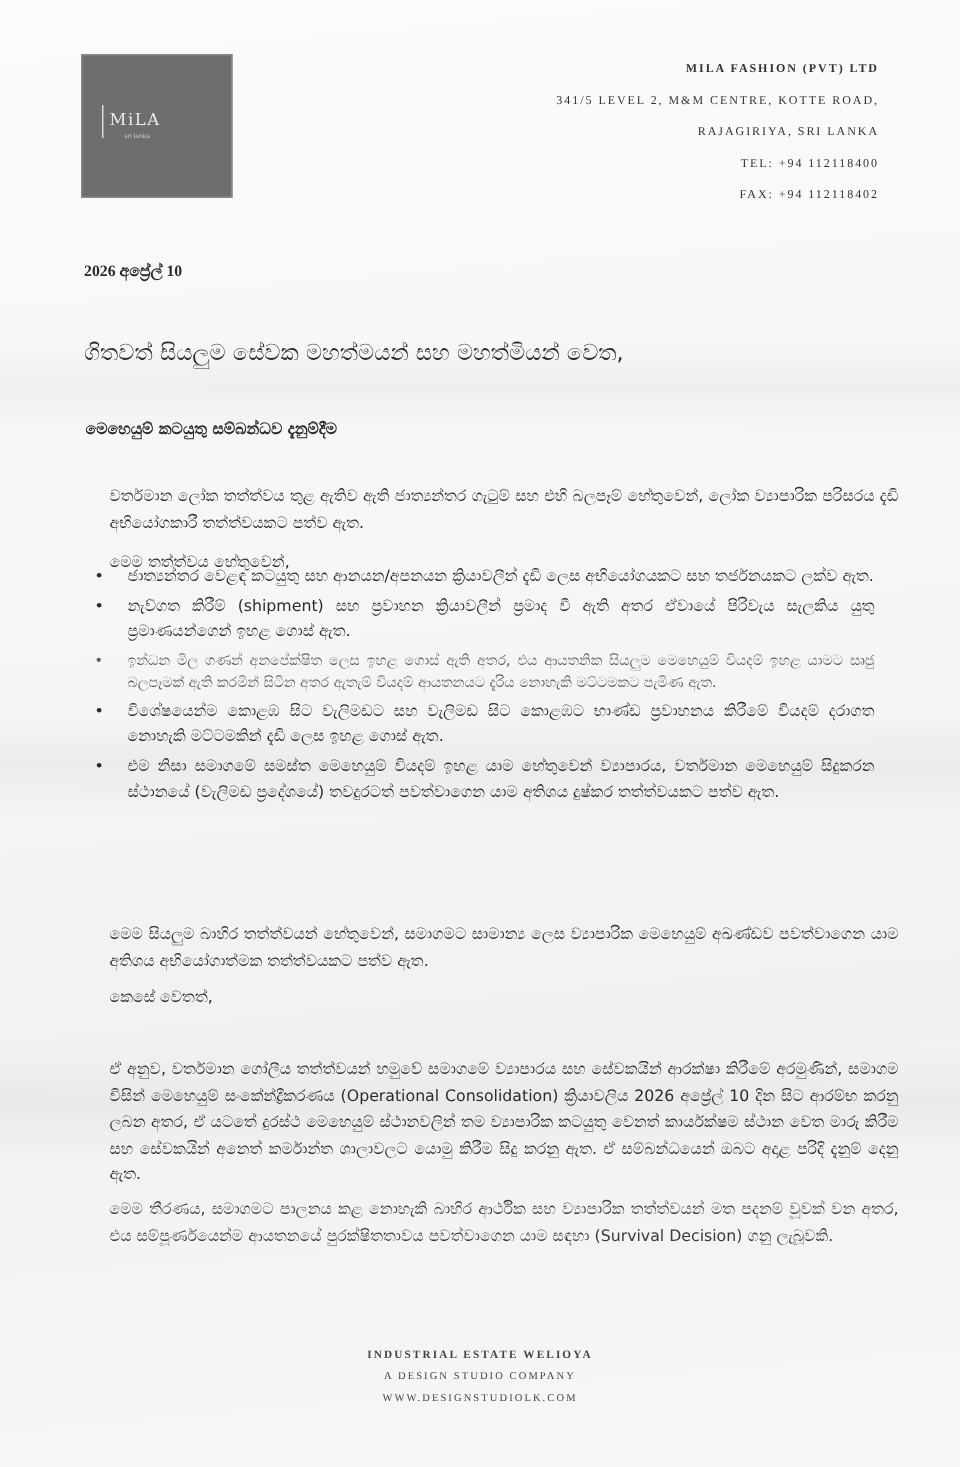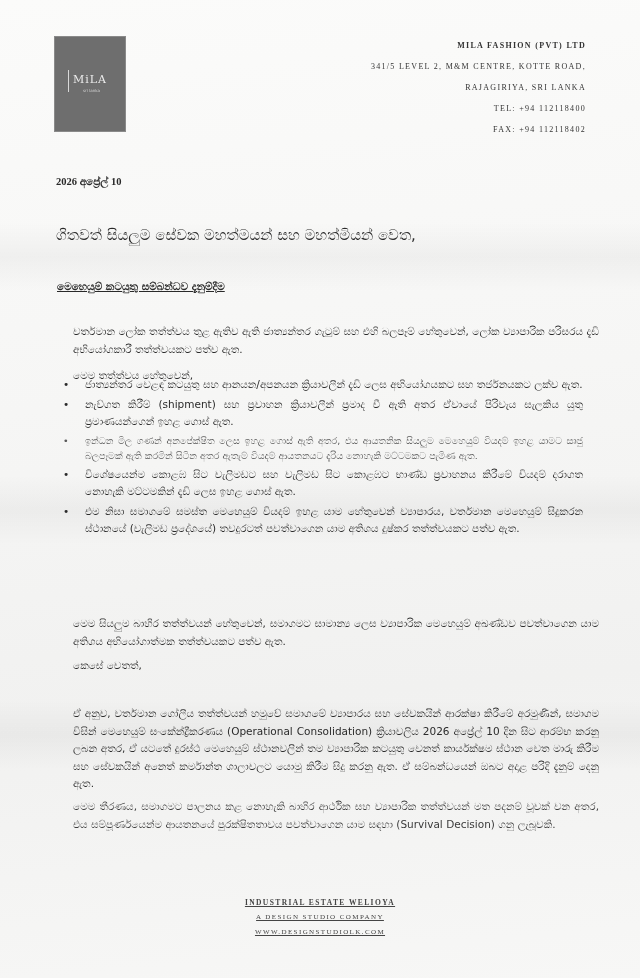--- a/index.html
+++ b/index.html
@@ -14,54 +14,54 @@
     position: absolute; left: 0; top: 0; width: 640px; height: 978px;
     background: linear-gradient(175deg, #fbfbfa 0%, #f6f6f5 40%, #f1f1f0 70%, #f7f7f6 100%);
   }
   .fold {
     position: absolute; left: 0; width: 640px; height: 70px;
     background: linear-gradient(180deg, rgba(0,0,0,0) 0%, rgba(0,0,0,0.035) 50%, rgba(0,0,0,0) 100%);
     pointer-events: none;
   }
   .logo {
     position: absolute; left: 54px; top: 36px; width: 70px; height: 94px;
-    background: #6e6e6e; border: 1px solid #8a8a8a;
+    background: #6e6e6e; border: 1px solid #8a8a8a; padding-left: 29px;
   }
   .logo .bar { position: absolute; left: 13px; top: 33px; width: 1px; height: 22px; background: #d8d8d8; }
   .logo .name {
     position: absolute; left: 18px; top: 36px; font-family: "DejaVu Serif", serif;
     font-size: 11px; letter-spacing: 1px; color: #ececec;
   }
   .logo .sub { position: absolute; left: 28px; top: 51px; font-size: 4px; color: #d0d0d0; }
   .company {
     position: absolute; right: 54px; top: 35px; text-align: right;
     font-family: Liberation Serif, serif; font-size: 8px; letter-spacing: 1.3px; color: #333;
     line-height: 21px;
   }
   .company .title { font-weight: bold; }
   .content { position: absolute; left: 57px; width: 526px; font-size: 10.5px; line-height: 18px; color: #2b2b2b; }
   .date { position: absolute; left: 56px; top: 176px; font-family: "Liberation Serif", serif; font-weight: bold; font-size: 10.5px; }
   .salutation { position: absolute; left: 56px; top: 226px; font-size: 15px; }
-  .subject { position: absolute; left: 57px; top: 280px; font-size: 10.5px; font-weight: bold; text-decoration: underline; }
+  .subject { position: absolute; left: 57px; top: 280px; font-size: 10.5px; font-weight: bold; }
   p { margin: 16px; text-align: justify; }
   .p1 { top: 306px; }
   .p2 { top: 350px; }
   ul { position: absolute; left: 57px; top: 376px; width: 526px; margin: 0; padding: 0; list-style: none; font-size: 10.5px; line-height: 17px; }
   ul li { position: relative; padding-left: 28px; margin-bottom: 3px; text-align: justify; }
   ul li::before { content: "•"; position: absolute; left: 6px; top: 0; }
   ul li.faint { color: #5a5a5a; font-size: 9.5px; line-height: 15px; }
   .p3 { top: 598px; }
   .p4 { top: 640px; }
   .p5 { top: 662px; font-weight: bold; }
   .p6 { top: 689px; line-height: 17.5px; }
   .p7 { top: 781px; color: #3a3a3a; }
   .p8 { top: 825px; }
   .footer {
     position: absolute; left: 0; width: 640px; top: 895px; text-align: center;
-    font-family: "Liberation Serif", serif; letter-spacing: 1.4px; font-size: 7px; color: #444; line-height: 15px; text-decoration: underline;
+    font-family: "Liberation Serif", serif; letter-spacing: 1.4px; font-size: 7px; color: #444; line-height: 15px;
   }
   .footer .f1 { font-weight: bold; font-size: 7.5px; }
 </style>
 </head>
 <body>
 
 <div class="page">
   <div class="fold" style="top:222px"></div>
   <div class="fold" style="top:475px"></div>
   <div class="fold" style="top:700px"></div>

